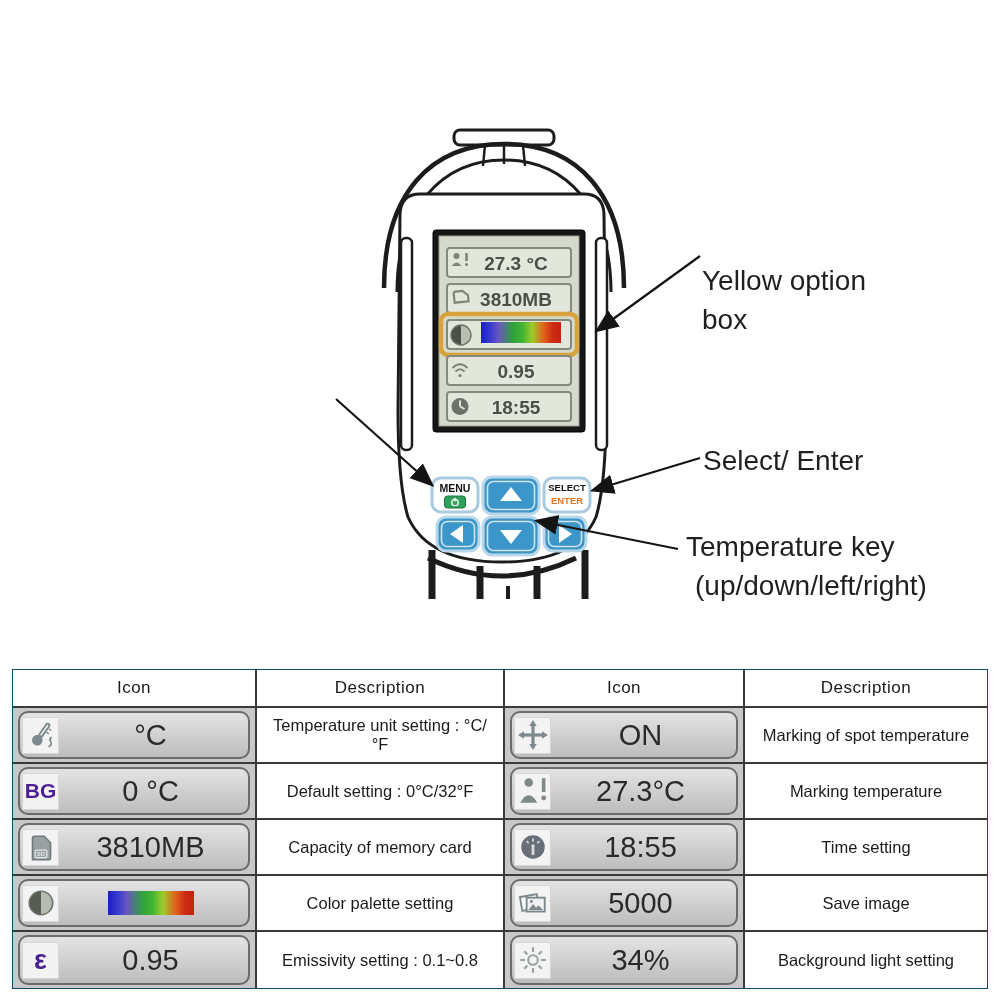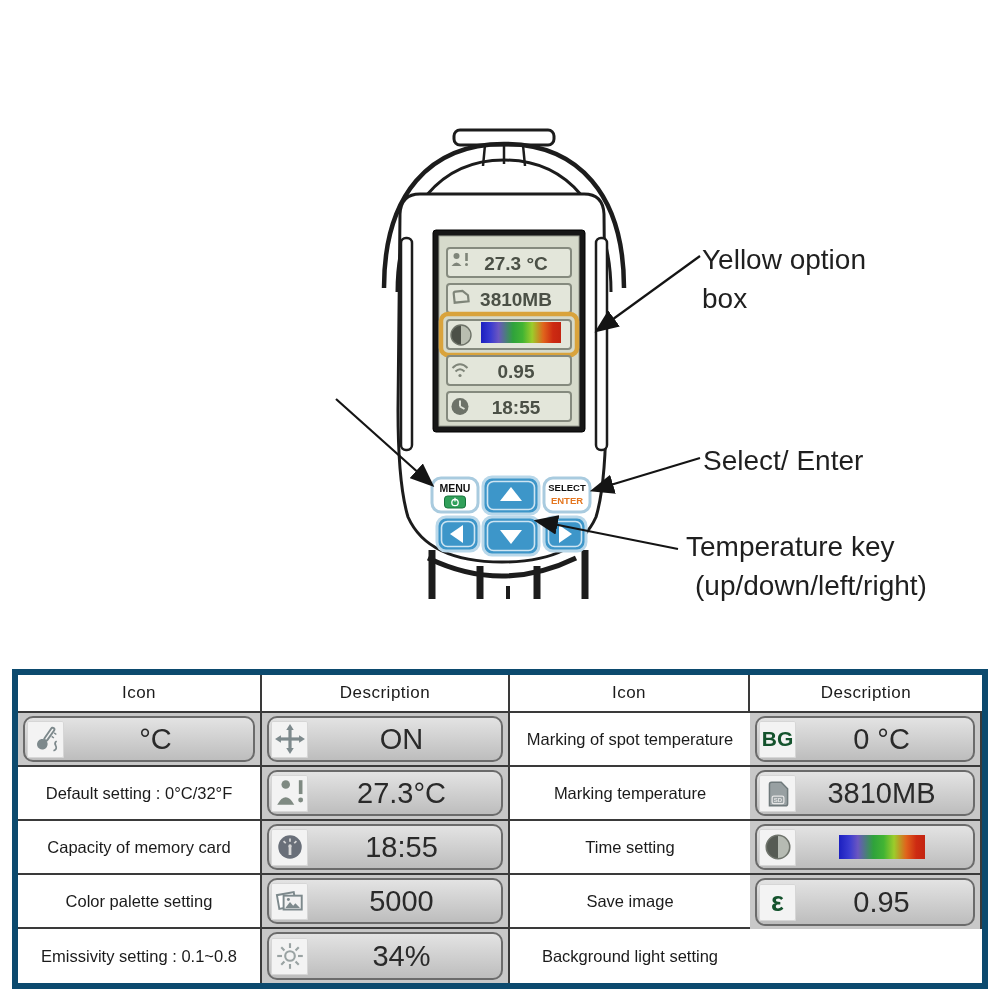--- a/index.html
+++ b/index.html
@@ -3,50 +3,50 @@
 <meta charset="utf-8">
 <style>
   html,body{margin:0;padding:0;background:#fff;}
   .stage{position:relative;width:1000px;height:1000px;background:#fff;overflow:hidden;
          font-family:"Liberation Sans",sans-serif;color:#1c1c1c;}
   svg text{font-family:"Liberation Sans",sans-serif;}
 
   
   .ann{position:absolute;font-size:28px;line-height:39px;color:#1f1f1f;white-space:nowrap;}
   .ann-power{left:52px;top:365px;}
-  .ann-yellow{left:702px;top:240px;}
+  .ann-yellow{left:702px;top:261px;}
   .ann-select{left:703px;top:441px;text-align:center;}
   .ann-nav1{left:686px;top:527px;}
   .ann-nav2{left:662px;top:566px;margin-left:33px;}
 
   
   .device-svg{position:absolute;left:370px;top:120px;}
   .arrows-svg{position:absolute;left:0;top:0;pointer-events:none;}
   .screen-gradient-bar{position:absolute;left:481px;top:322px;width:80px;height:21px;}
   .gfill{width:100%;height:100%;}
 
   
   .info-table{position:absolute;left:12px;top:669px;width:976px;height:320px;
-              border:6px solid #0c4a6e;box-sizing:border-box;background:#fff;
+              border:1px solid #0c4a6e;box-sizing:border-box;background:#fff;
               display:grid;grid-template-columns:244px 248px 240px 1fr;
               grid-template-rows:38px repeat(5,1fr);}
   .cell{border-right:2px solid #3a3a3a;border-bottom:2px solid #3a3a3a;
         display:flex;align-items:center;justify-content:center;box-sizing:border-box;min-width:0;}
   .no-r{border-right:none;}
   .no-b{border-bottom:none;}
   .header-cell{background:#fff;font-size:17px;letter-spacing:0.5px;color:#1a1a1a;}
   .icon-cell{background:#c8c8c8;padding:3px 5px;}
   .desc-cell{background:#fff;font-size:16.5px;color:#1b1b1b;text-align:center;padding:0 8px;}
   .pill{width:100%;height:100%;border:2px solid #6b6b6b;border-radius:10px;
         background:linear-gradient(180deg,#e3e3e3,#bdbdbd);
         display:flex;align-items:center;box-sizing:border-box;}
   .pill-icon{width:37px;height:37px;margin-left:2px;background:#f3f3f3;border-radius:2px;
              box-shadow:inset 0 0 0 1px #d6d6d6;display:flex;align-items:center;justify-content:center;flex:none;}
   .pill-value{flex:1;text-align:center;font-size:29px;color:#2a2a2a;padding-right:6px;}
-  .icon-letters{font-size:21px;font-weight:bold;color:#14532d;}
+  .icon-letters{font-size:21px;font-weight:bold;color:#4c1d95;}
   .icon-letters.eps{font-size:27px;}
   .table-gradient-bar{width:86px;height:24px;margin:0 auto;}
 </style>
 </head>
 <body>
 
 <div class="stage">
 
   <svg class="device-svg" width="300" height="560" viewBox="0 0 300 560">
     <g stroke="#1c1c1c" fill="none">
@@ -214,20 +214,21 @@
               <circle cx="15" cy="21" r="5" fill="#7d898c" stroke="none"></circle>
               <line x1="18" y1="6" x2="20.5" y2="6" stroke-width="1.4"></line>
               <line x1="18" y1="10" x2="20.5" y2="10" stroke-width="1.4"></line>
             </g>
             <path d="M22,26 q4,-1.5 2,-5 q-1.5,-2.5 1,-4" stroke="#7d898c" stroke-width="1.6" fill="none"></path>
           </svg>
         </div>
         <div class="pill-value">°C</div>
       </div>
     </div>
+    <div class="cell desc-cell">Temperature unit setting :  °C/°F</div>
     <div class="cell icon-cell">
       <div class="pill">
         <div class="pill-icon">
           <svg width="32" height="32" viewBox="0 0 30 30" fill="#7d898c">
             <line x1="15" y1="5" x2="15" y2="25" stroke="#7d898c" stroke-width="3"></line>
             <line x1="5" y1="15" x2="25" y2="15" stroke="#7d898c" stroke-width="3"></line>
             <polygon points="15,1 11.5,6.5 18.5,6.5"></polygon>
             <polygon points="15,29 11.5,23.5 18.5,23.5"></polygon>
             <polygon points="1,15 6.5,11.5 6.5,18.5"></polygon>
             <polygon points="29,15 23.5,11.5 23.5,18.5"></polygon>

